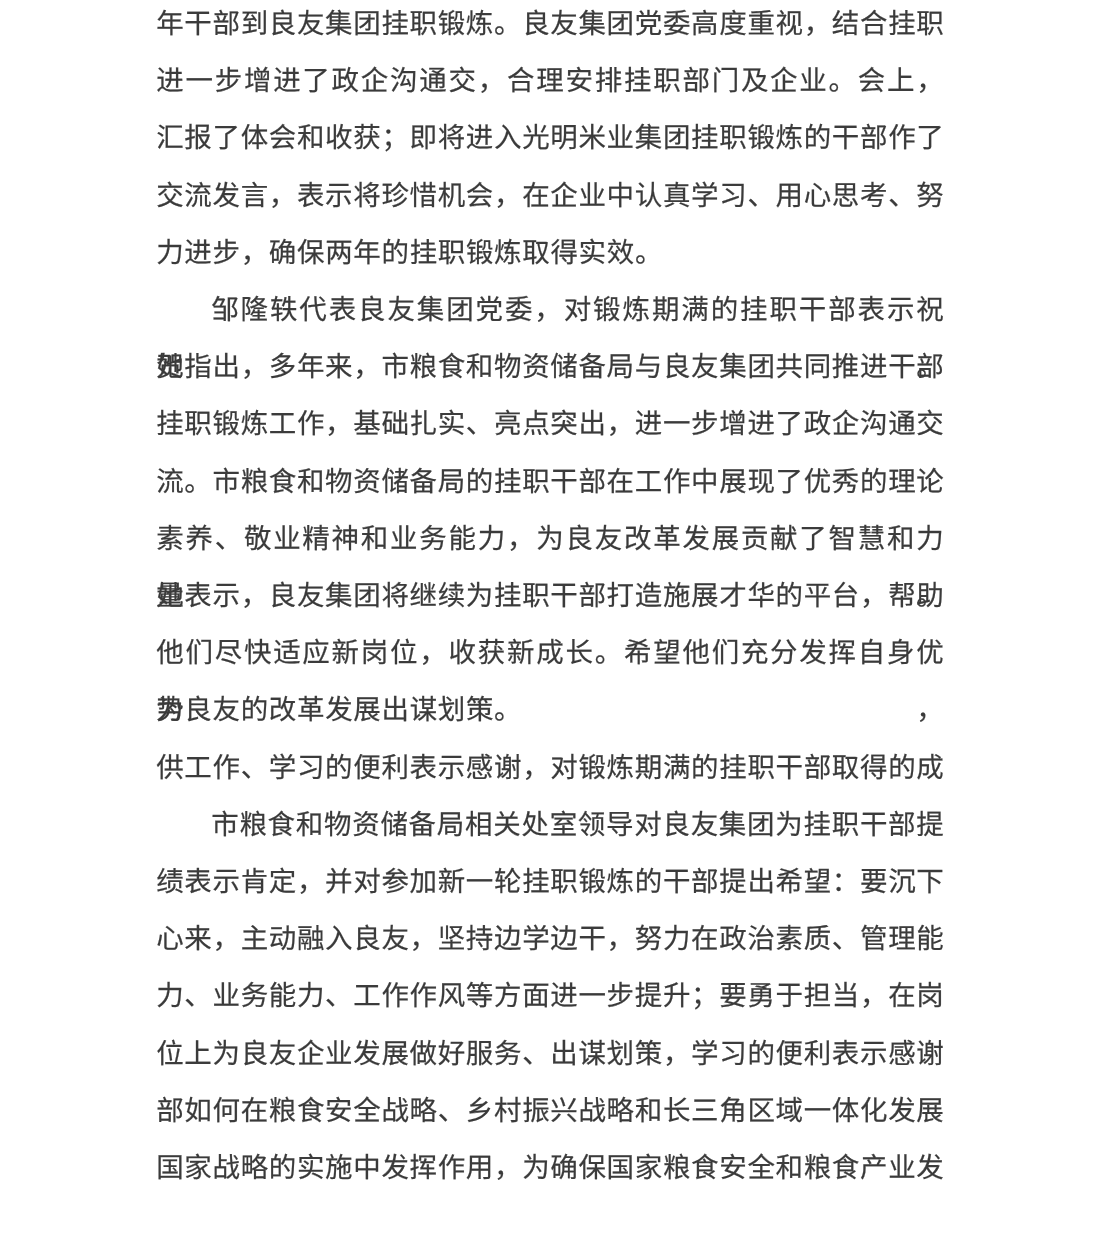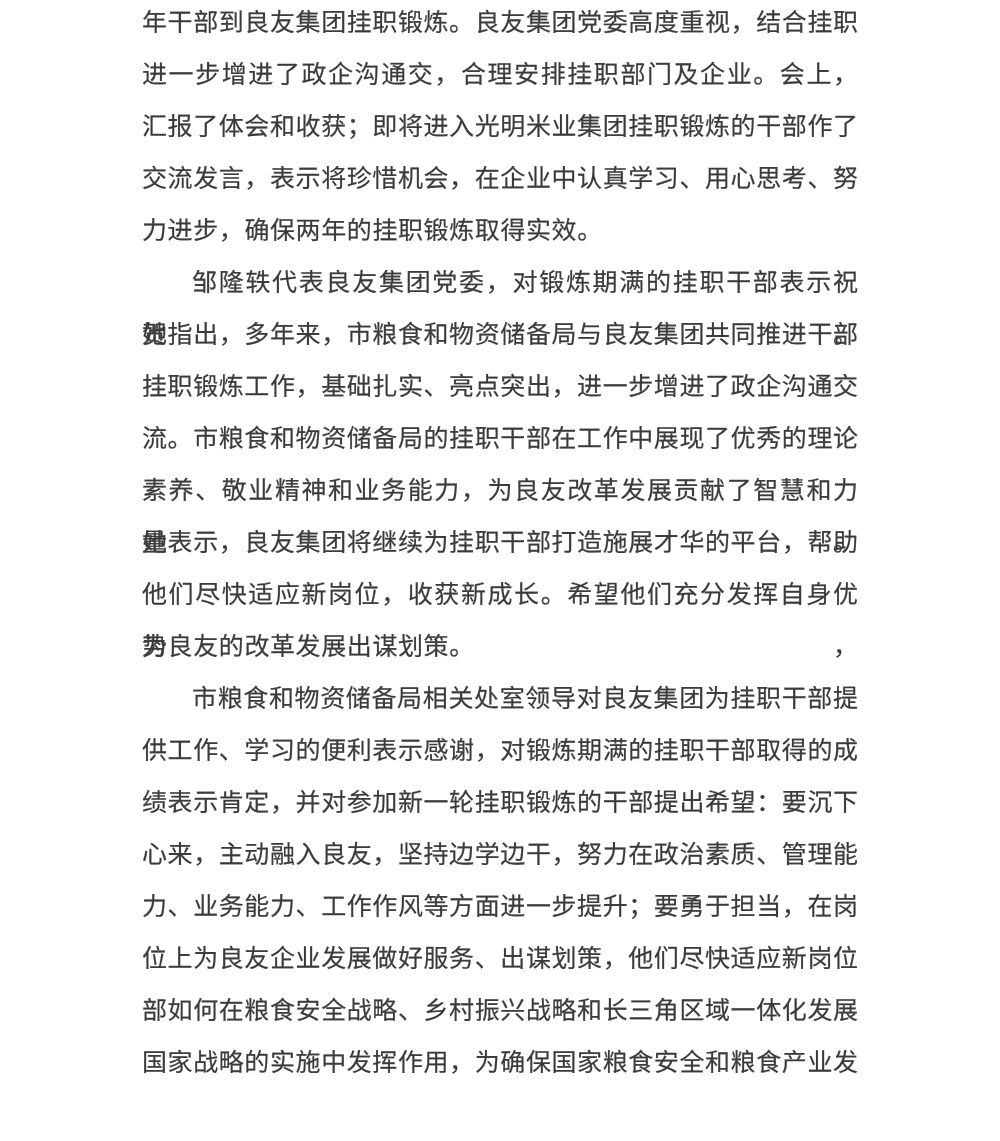--- a/index.html
+++ b/index.html
@@ -64,22 +64,22 @@
       <div class="line fill">交流发言，表示将珍惜机会，在企业中认真学习、用心思考、努</div>
       <div class="line nofill">力进步，确保两年的挂职锻炼取得实效。</div>
       <div class="line fill indent">邹隆轶代表良友集团党委，对锻炼期满的挂职干部表示祝贺。</div>
       <div class="line fill">她指出，多年来，市粮食和物资储备局与良友集团共同推进干部</div>
       <div class="line fill">挂职锻炼工作，基础扎实、亮点突出，进一步增进了政企沟通交</div>
       <div class="line fill">流。市粮食和物资储备局的挂职干部在工作中展现了优秀的理论</div>
       <div class="line fill">素养、敬业精神和业务能力，为良友改革发展贡献了智慧和力量。</div>
       <div class="line fill">她表示，良友集团将继续为挂职干部打造施展才华的平台，帮助</div>
       <div class="line fill">他们尽快适应新岗位，收获新成长。希望他们充分发挥自身优势，</div>
       <div class="line nofill">为良友的改革发展出谋划策。</div>
+      <div class="line fill">供工作、学习的便利表示感谢，对锻炼期满的挂职干部取得的成</div>
       <div class="line fill indent">市粮食和物资储备局相关处室领导对良友集团为挂职干部提</div>
-      <div class="line fill">供工作、学习的便利表示感谢，对锻炼期满的挂职干部取得的成</div>
       <div class="line fill">绩表示肯定，并对参加新一轮挂职锻炼的干部提出希望：要沉下</div>
       <div class="line fill">心来，主动融入良友，坚持边学边干，努力在政治素质、管理能</div>
       <div class="line fill">力、业务能力、工作作风等方面进一步提升；要勇于担当，在岗</div>
-      <div class="line fill">位上为良友企业发展做好服务、出谋划策，他们尽快适应新岗位</div>
+      <div class="line fill">位上为良友企业发展做好服务、出谋划策，学习的便利表示感谢</div>
       <div class="line fill">部如何在粮食安全战略、乡村振兴战略和长三角区域一体化发展</div>
       <div class="line fill">国家战略的实施中发挥作用，为确保国家粮食安全和粮食产业发</div>
     </div>
 </div>
 
 </body></html>

